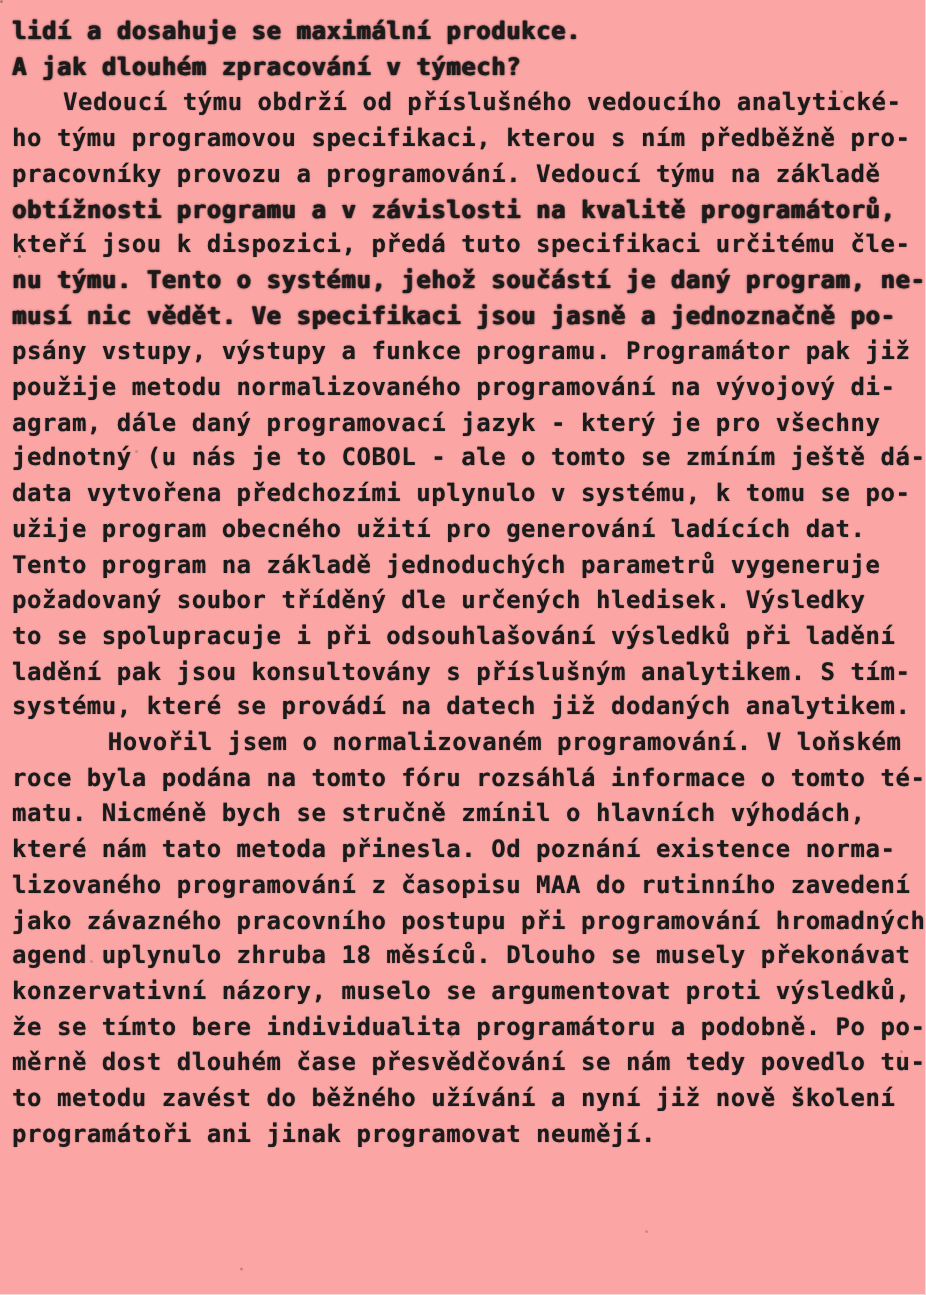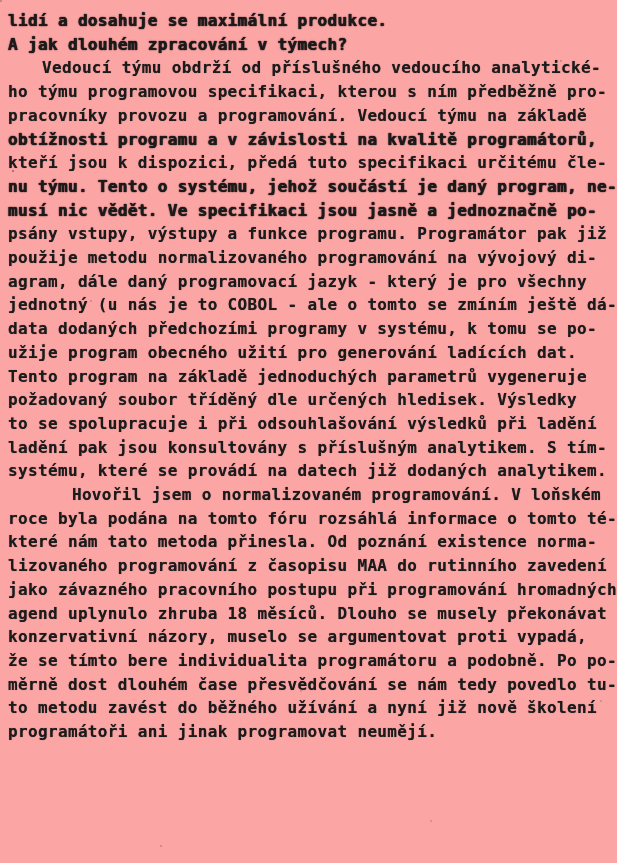--- a/index.html
+++ b/index.html
@@ -69,32 +69,33 @@
       <div class="line">ho týmu programovou specifikaci, kterou s ním předběžně pro-</div>
       <div class="line">pracovníky provozu a programování. Vedoucí týmu na základě</div>
       <div class="line heavy">obtížnosti programu a v závislosti na kvalitě programátorů,</div>
       <div class="line">kteří jsou k dispozici, předá tuto specifikaci určitému čle-</div>
       <div class="line heavy">nu týmu. Tento o systému, jehož součástí je daný program, ne-</div>
       <div class="line heavy">musí nic vědět. Ve specifikaci jsou jasně a jednoznačně po-</div>
       <div class="line">psány vstupy, výstupy a funkce programu. Programátor pak již</div>
       <div class="line">použije metodu normalizovaného programování na vývojový di-</div>
       <div class="line">agram, dále daný programovací jazyk - který je pro všechny</div>
       <div class="line">jednotný (u nás je to COBOL - ale o tomto se zmíním ještě dá-</div>
-      <div class="line">data dodaných předchozími programy v systému, k tomu se po-</div>
+      <div class="line">data vytvořena předchozími uplynulo v systému, k tomu se po-</div>
       <div class="line">užije program obecného užití pro generování ladících dat.</div>
       <div class="line">Tento program na základě jednoduchých parametrů vygeneruje</div>
       <div class="line">požadovaný soubor tříděný dle určených hledisek. Výsledky</div>
       <div class="line">to se spolupracuje i při odsouhlašování výsledků při ladění</div>
       <div class="line">ladění pak jsou konsultovány s příslušným analytikem. S tím-</div>
       <div class="line">systému, které se provádí na datech již dodaných analytikem.</div>
       <div class="line indent">Hovořil jsem o normalizovaném programování. V loňském</div>
       <div class="line">roce byla podána na tomto fóru rozsáhlá informace o tomto té-</div>
+      <div class="line">matu. Nicméně bych se stručně zmínil o hlavních výhodách,</div>
       <div class="line">které nám tato metoda přinesla. Od poznání existence norma-</div>
       <div class="line">lizovaného programování z časopisu MAA do rutinního zavedení</div>
       <div class="line">jako závazného pracovního postupu při programování hromadných</div>
       <div class="line">agend uplynulo zhruba 18 měsíců. Dlouho se musely překonávat</div>
-      <div class="line">konzervativní názory, muselo se argumentovat proti vypadá,</div>
+      <div class="line">konzervativní názory, muselo se argumentovat proti výsledků,</div>
       <div class="line">že se tímto bere individualita programátoru a podobně. Po po-</div>
       <div class="line">měrně dost dlouhém čase přesvědčování se nám tedy povedlo tu-</div>
       <div class="line">to metodu zavést do běžného užívání a nyní již nově školení</div>
       <div class="line">programátoři ani jinak programovat neumějí.</div>
     </div>
 </div>
 
 </body></html>

